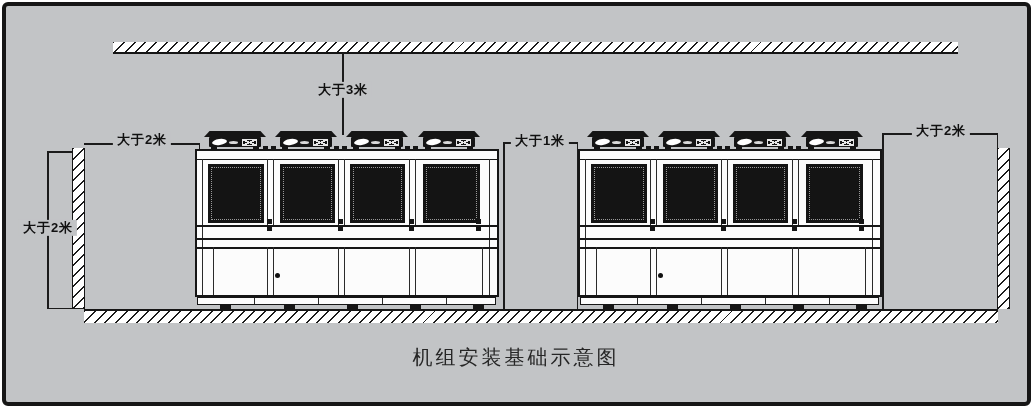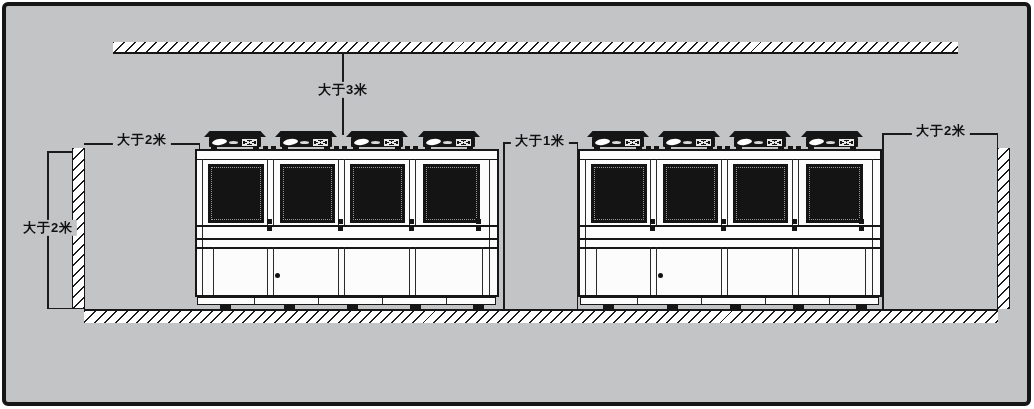--- a/index.html
+++ b/index.html
@@ -250,13 +250,14 @@
       <i class="vl" style="left:184px"></i>
       <i class="vl" style="left:248px"></i>
     </div>
     <i class="foot" style="left:25px"></i>
     <i class="foot" style="left:89px"></i>
     <i class="foot" style="left:152px"></i>
     <i class="foot" style="left:215px"></i>
     <i class="foot" style="left:278px"></i>
   </div>
 
+  <div class="caption">机组安装基础示意图</div>
 </div>
 
 </body></html>

